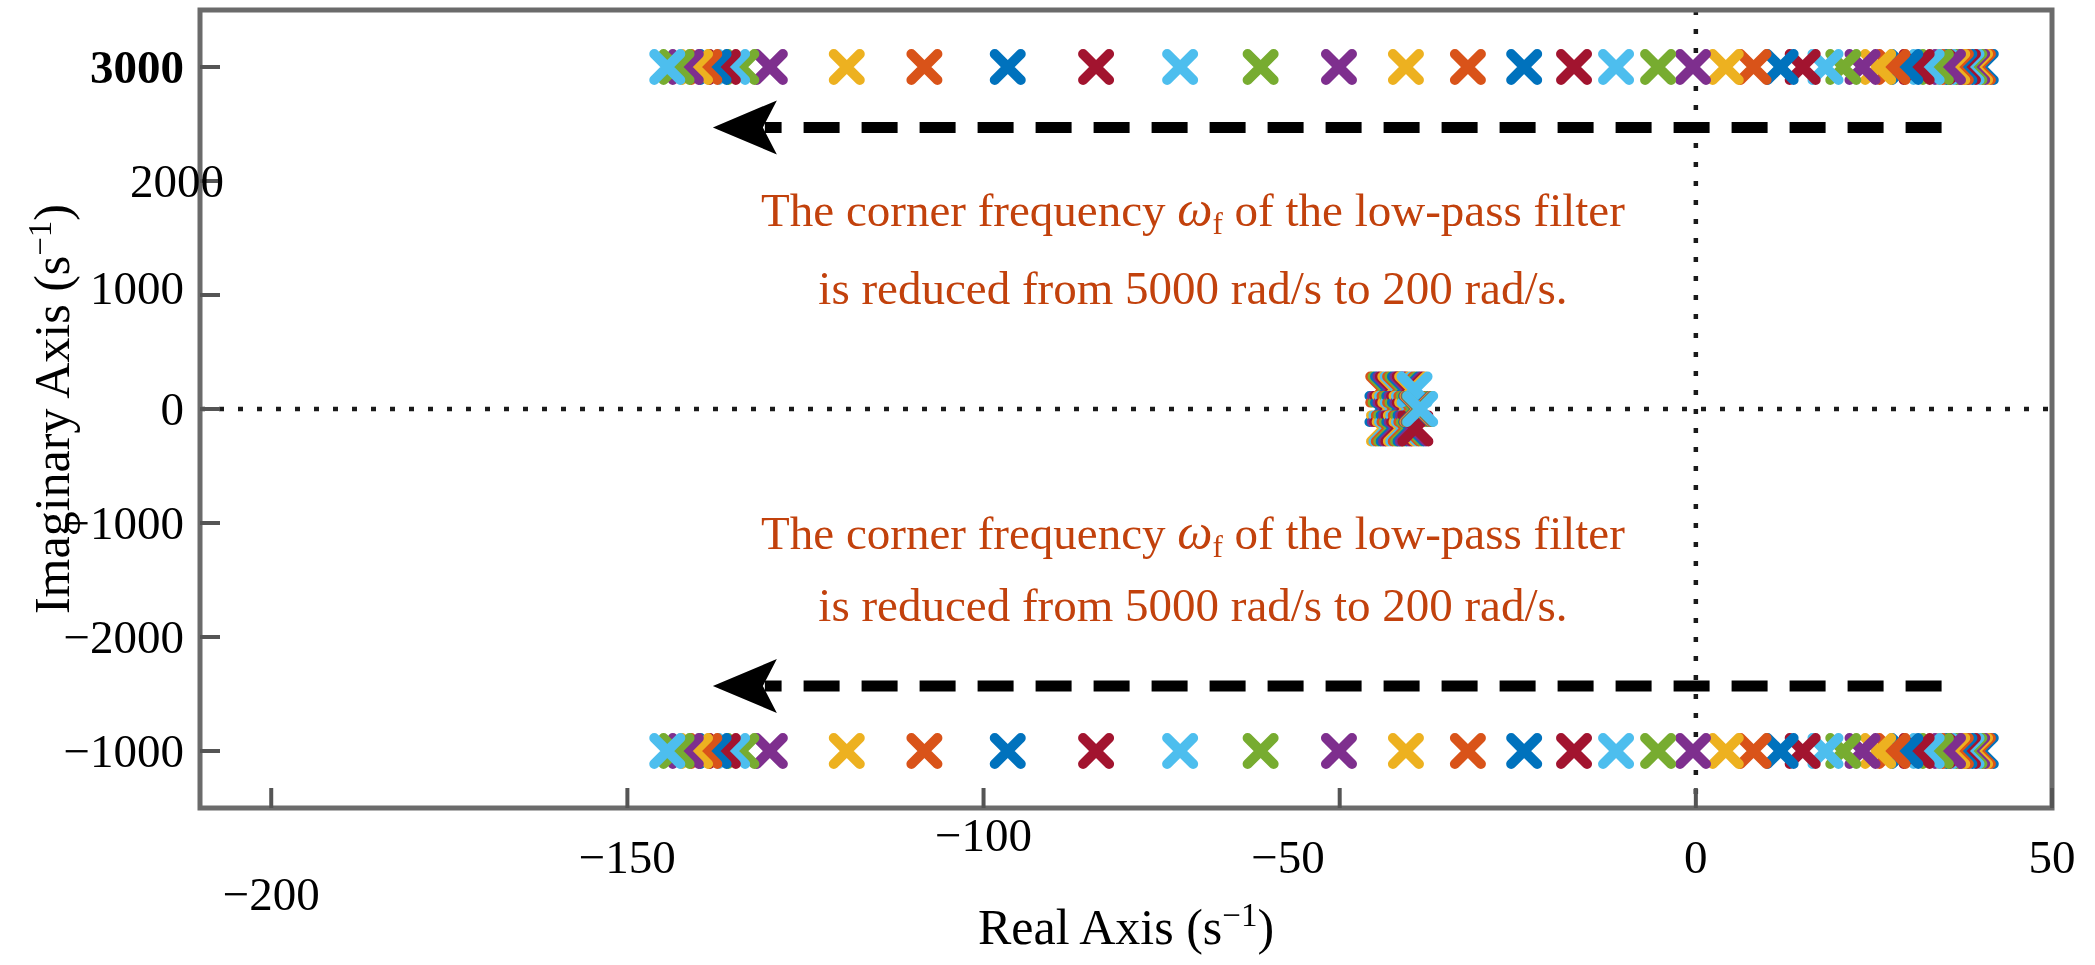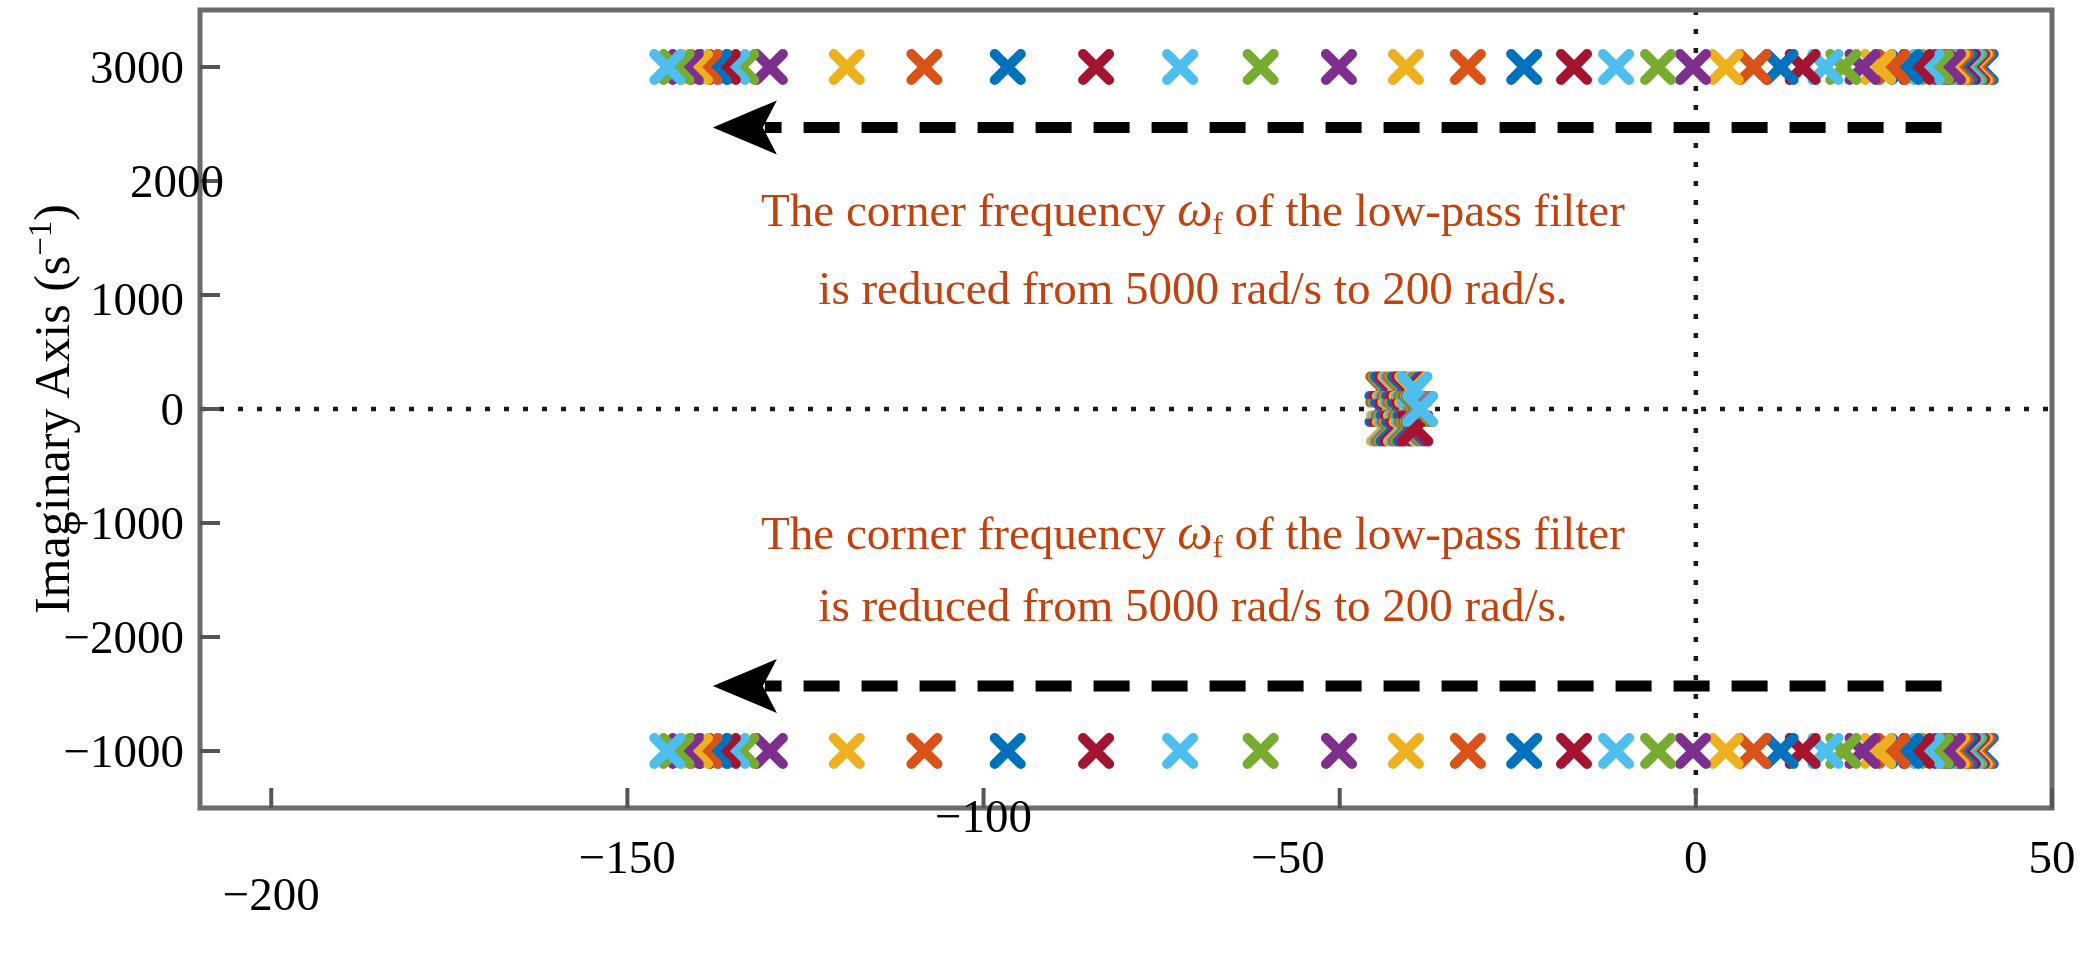--- a/index.html
+++ b/index.html
@@ -197,33 +197,34 @@
         <line x1="200" y1="409" x2="220" y2="409" stroke="#555555" stroke-width="4"></line>
         <line x1="200" y1="523" x2="220" y2="523" stroke="#555555" stroke-width="4"></line>
         <line x1="200" y1="637" x2="220" y2="637" stroke="#555555" stroke-width="4"></line>
         <line x1="200" y1="751" x2="220" y2="751" stroke="#555555" stroke-width="4"></line>
       </g>
     </svg>
 
   <div id="tick-labels">
       <div class="tick-label x-tick" style="left: 271.231px; top: 834px; margin-top: 37px;">−200</div>
       <div class="tick-label x-tick" style="left: 627.385px; top: 834px; text-align: center;">−150</div>
-      <div class="tick-label x-tick" style="left: 983.538px; top: 793px;">−100</div>
+      <div class="tick-label x-tick" style="left: 983.538px; top: 812px;">−100</div>
       <div class="tick-label x-tick" style="left: 1272px; top: 834px; margin-left: 16px;">−50</div>
       <div class="tick-label x-tick" style="left: 1695.85px; top: 834px;">0</div>
       <div class="tick-label x-tick" style="left: 2052px; top: 834px;">50</div>
-      <div class="tick-label y-tick" style="right: 1911px; top: 67px;">3000</div>
+      <div class="tick-label y-tick" style="right: 1911px; top: 67px; font-weight: bold;">3000</div>
       <div class="tick-label y-tick" style="right: 1871px; top: 181px;">2000</div>
-      <div class="tick-label y-tick" style="right: 1911px; top: 299px; margin-left: 48px;">1000</div>
+      <div class="tick-label y-tick" style="right: 1911px; top: 288px; margin-left: 48px;">1000</div>
       <div class="tick-label y-tick" style="right: 1911px; top: 409px;">0</div>
       <div class="tick-label y-tick" style="right: 1911px; top: 523px;">−1000</div>
       <div class="tick-label y-tick" style="right: 1911px; top: 637px; font-family: Liberation Serif, serif;">−2000</div>
       <div class="tick-label y-tick" style="right: 1911px; top: 751px;">−1000</div>
     </div>
 
+  <div id="x-axis-label" class="axis-label" style="left: 1126px; top: 898px;"><span>Real Axis (s</span><span class="sup-unit">−1</span><span>)</span></div>
 
   <div id="y-axis-label" class="axis-label" style="left: 52px; top: 409px;"><span>Imaginary Axis (s</span><span class="sup-unit">−1</span><span>)</span></div>
 
   <div id="annot-top" class="annot" style="left: 1192.96px; top: 173.5px; line-height: 72px;">
     <div class="annot-line"><span>The corner frequency </span><span class="omega">ω</span><span class="omega-sub">f</span><span> of the low-pass filter</span></div>
     <div class="annot-line">is reduced from 5000 rad/s to 200 rad/s.</div>
   </div>
 
   <div id="annot-bottom" class="annot" style="left: 1192.96px; top: 499.54px; line-height: 66px;">
     <div class="annot-line"><span>The corner frequency </span><span class="omega">ω</span><span class="omega-sub">f</span><span> of the low-pass filter</span></div>

